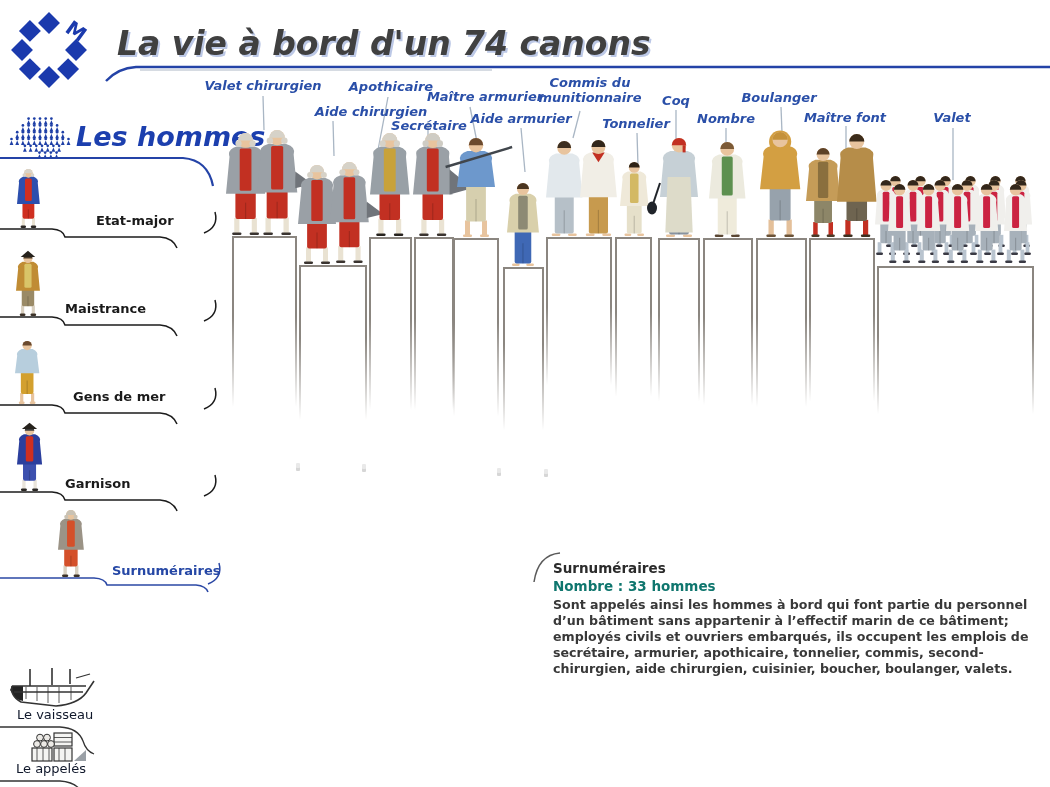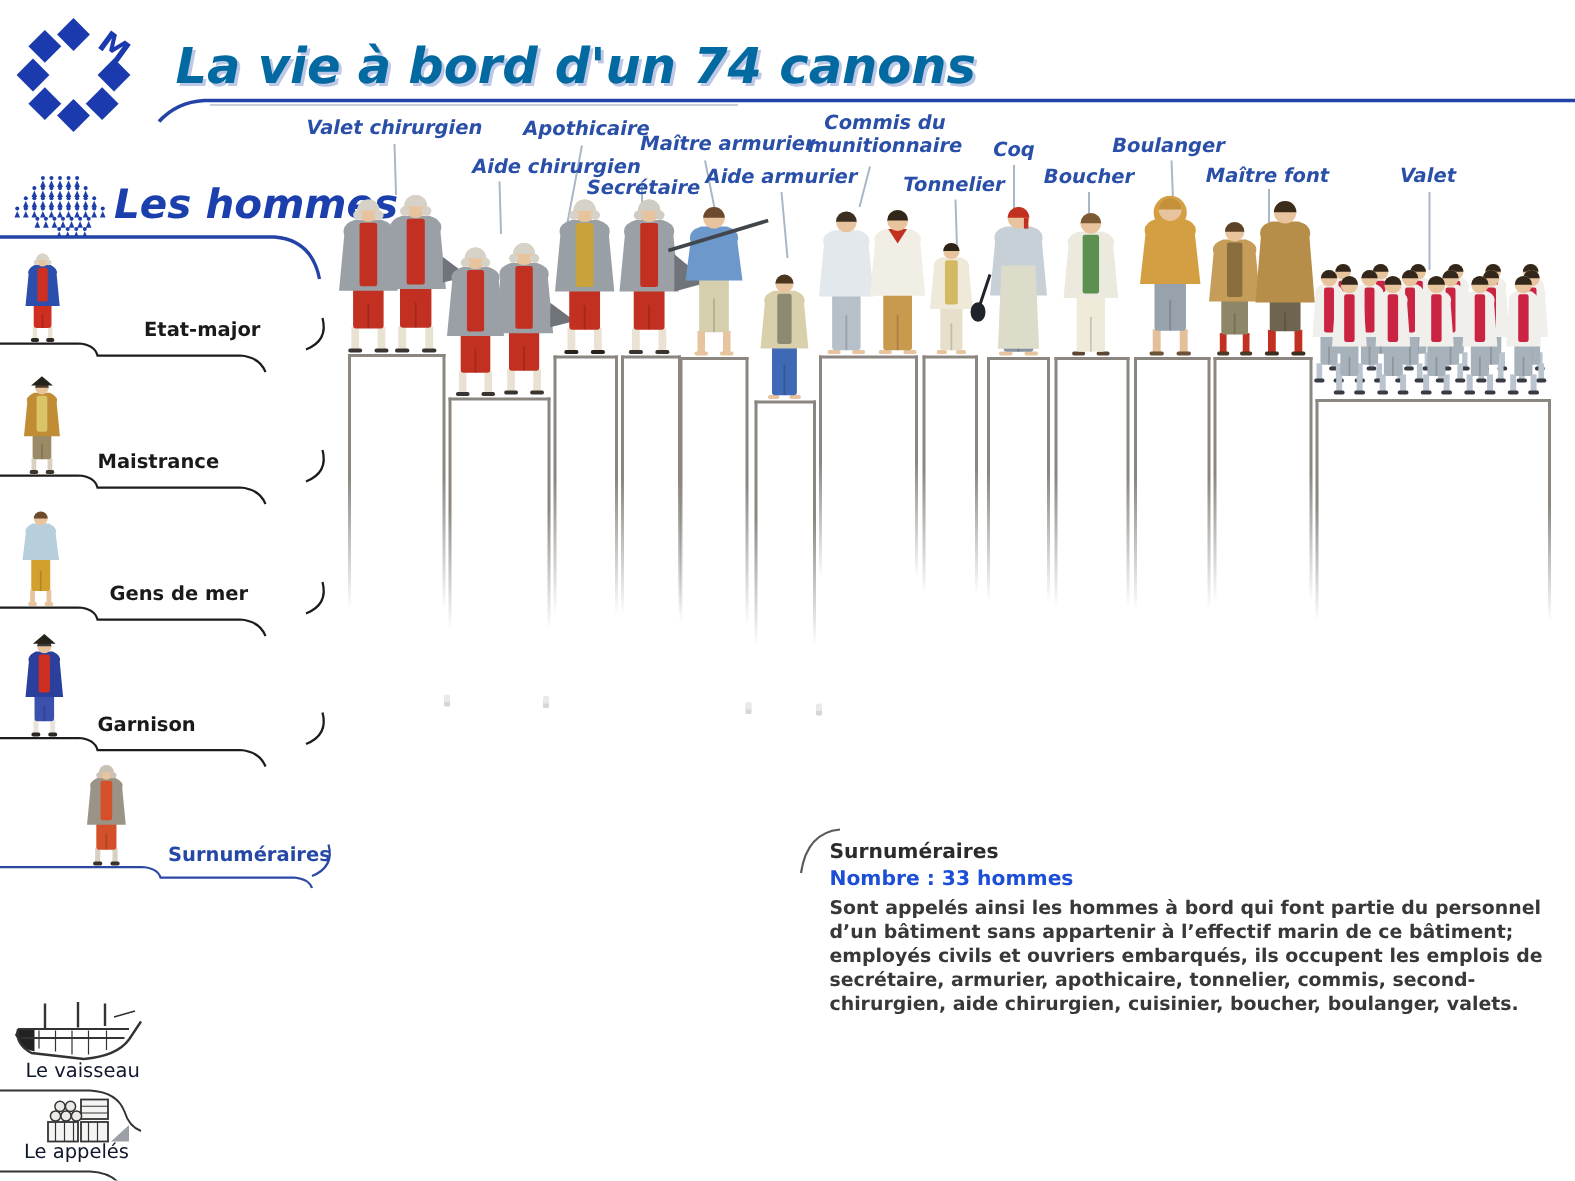--- a/index.html
+++ b/index.html
@@ -5,21 +5,21 @@
   html,body{margin:0;padding:0}
   body{
     width:1050px;height:787px;position:relative;overflow:hidden;
     background:#ffffff;font-family:"DejaVu Sans","Liberation Sans",sans-serif;
   }
   svg{position:absolute;overflow:visible}
   
   #page-title{
     position:absolute;left:117px;top:24px;
     font:italic bold 33px "DejaVu Sans","Liberation Sans",sans-serif;
-    color:#0369a1;text-shadow:2px 2px 0 #bcc8e6;white-space:nowrap;
+    color:#404040;text-shadow:2px 2px 0 #bcc8e6;white-space:nowrap;
   }
   
   #les-hommes{
     position:absolute;left:76px;top:121px;
     font:italic bold 27px "DejaVu Sans","Liberation Sans",sans-serif;
     color:#1c3fae;white-space:nowrap;
   }
   
   .sidebar-label{
     position:absolute;font:bold 13px "DejaVu Sans","Liberation Sans",sans-serif;
@@ -40,21 +40,21 @@
     background:linear-gradient(#8b8680 45%,rgba(139,134,128,0) 95%);
   }
   .pedestal .edgeL{left:0}
   .pedestal .edgeR{right:0}
   .speck{position:absolute;width:4px;height:5px;border-radius:1px;
     background:rgba(120,120,120,.16);box-shadow:0 3px 0 rgba(90,90,90,.25)}
   
   #info-title{position:absolute;left:553px;top:560px;
     font:bold 13.5px "DejaVu Sans","Liberation Sans",sans-serif;color:#2b2b2b}
   #info-count{position:absolute;left:553px;top:578px;
-    font:bold 13.5px "DejaVu Sans","Liberation Sans",sans-serif;color:#1d4ed8}
+    font:bold 13.5px "DejaVu Sans","Liberation Sans",sans-serif;color:#0f766e}
   #info-body{position:absolute;left:553px;top:597px;width:494px;
     font:bold 12.6px "DejaVu Sans","Liberation Sans",sans-serif;color:#383838;line-height:1.28}
   
   .bottom-label{position:absolute;font:13px "DejaVu Sans","Liberation Sans",sans-serif;
     color:#0f172a;cursor:pointer;white-space:nowrap}
 </style>
 </head>
 <body>
 
 <svg id="logo" style="left:4px;top:2px" width="96" height="90">
@@ -758,21 +758,21 @@
     <div class="role-label" style="left: 263px; top: 78px;">Valet chirurgien</div>
     <div class="role-label" style="left: 331px; top: 104px; margin-left: 40px;">Aide chirurgien</div>
     <div class="role-label" style="left: 391px; top: 79px;">Apothicaire</div>
     <div class="role-label" style="left: 429px; top: 104px; margin-top: 14px;">Secrétaire</div>
     <div class="role-label" style="left: 485px; top: 89px;">Maître armurier</div>
     <div class="role-label" style="left: 521px; top: 111px;">Aide armurier</div>
     <div class="role-label" style="left: 590px; top: 75px;">Commis du
 munitionnaire</div>
     <div class="role-label" style="left: 636px; top: 116px;">Tonnelier</div>
     <div class="role-label" style="left: 676px; top: 93px;">Coq</div>
-    <div class="role-label" style="left: 726px; top: 111px;">Boucher</div>
+    <div class="role-label" style="left: 726px; top: 111px;">Nombre</div>
     <div class="role-label" style="left: 779px; top: 90px;">Boulanger</div>
     <div class="role-label" style="left: 845px; top: 110px;">Maître font</div>
     <div class="role-label" style="left: 952px; top: 110px;">Valet</div>
     <div class="speck" style="left: 296px; top: 463px;"></div>
     <div class="speck" style="left: 362px; top: 464px;"></div>
     <div class="speck" style="left: 497px; top: 468px;"></div>
     <div class="speck" style="left: 544px; top: 469px;"></div>
   </div>
 
 <svg style="left:530px;top:550px" width="44" height="44">

